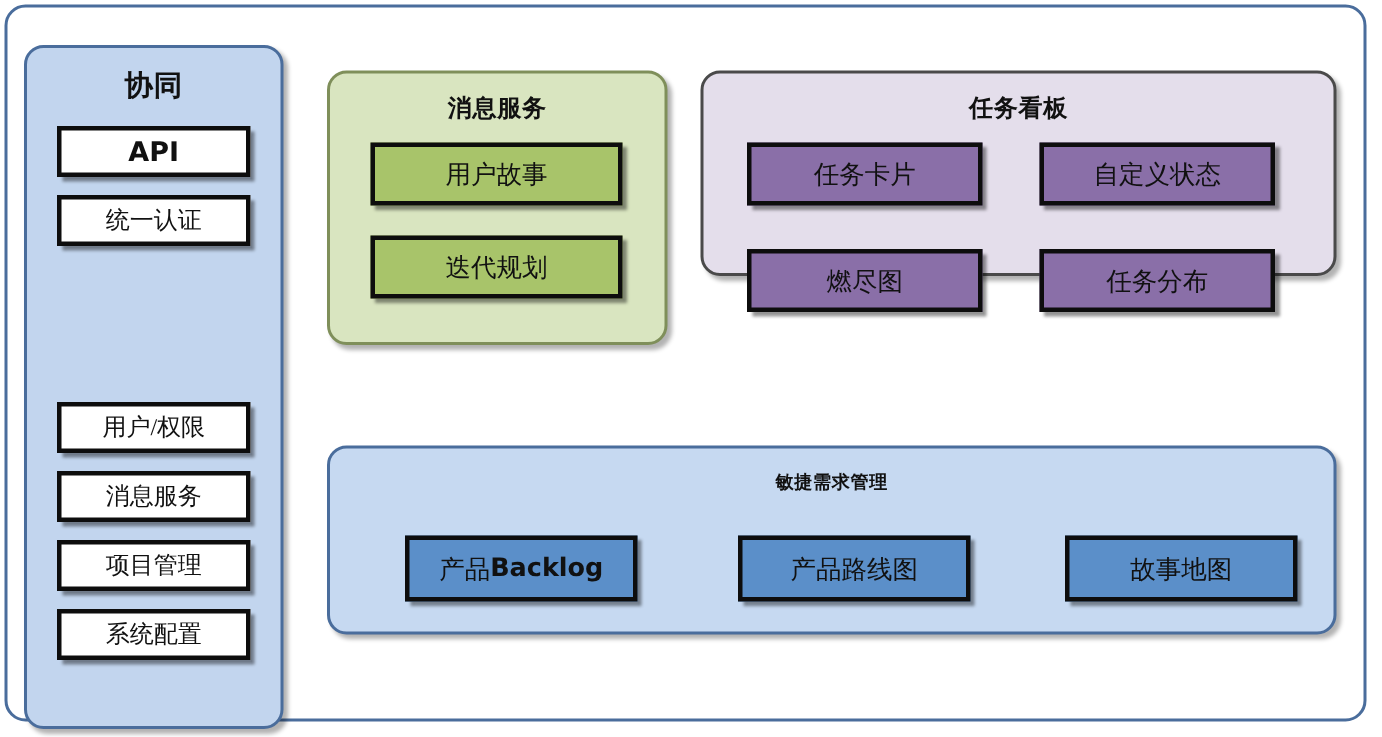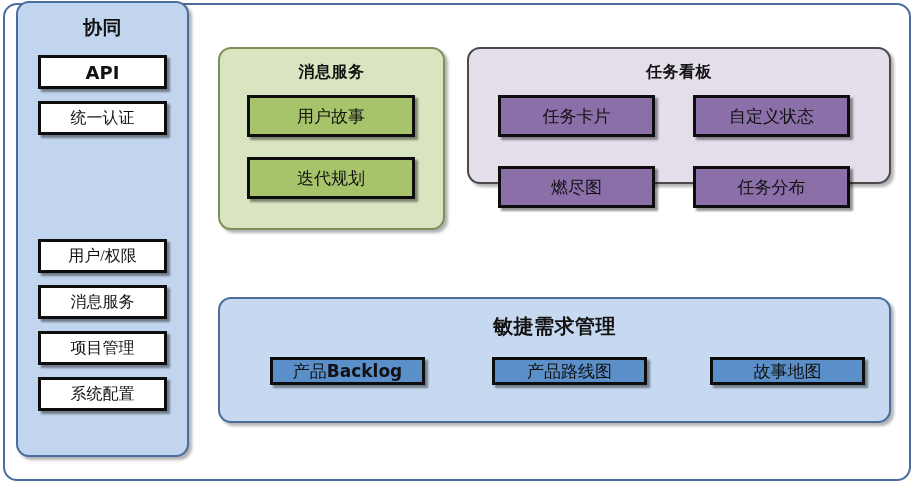--- a/index.html
+++ b/index.html
@@ -48,21 +48,21 @@
     text-align: center;
     font-family: "DejaVu Sans", "Liberation Sans", sans-serif;
     font-weight: bold;
     color: #111111;
     letter-spacing: 0.5px;
   }
 
   
   .panel-sidebar {
     left: 16px;
-    top: 1px;
+    top: 30px;
     width: 173px;
     height: 456px;
     background: #c2d5ee;
     border: 2px solid #4a6d9c;
   }
   .panel-sidebar .panel-title {
     top: 12px;
     font-size: 19px;
   }
 
@@ -98,21 +98,21 @@
   .panel-agile {
     left: 218px;
     top: 297px;
     width: 673px;
     height: 126px;
     background: #c6d9f1;
     border: 2px solid #4a6d9c;
   }
   .panel-agile .panel-title {
     top: 14px;
-    font-size: 20px;
+    font-size: 12px;
   }
 
   
   .box {
     position: absolute;
     box-sizing: border-box;
     border: 3px solid #0d0d0d;
     box-shadow: 3px 3px 2px rgba(0,0,0,0.42);
     display: flex;
     align-items: center;
@@ -149,21 +149,21 @@
     background: #8a6fa8;
     width: 157px;
     height: 42px;
     font-size: 17px;
   }
 
   
   .box-blue {
     background: #5b8fc9;
     width: 155px;
-    height: 28px;
+    height: 44px;
     font-size: 17px;
   }
   .box-blue .mixed-bold {
     font-family: "DejaVu Sans", "Liberation Sans", sans-serif;
     font-weight: bold;
   }
 </style>
 </head>
 <body>
 

